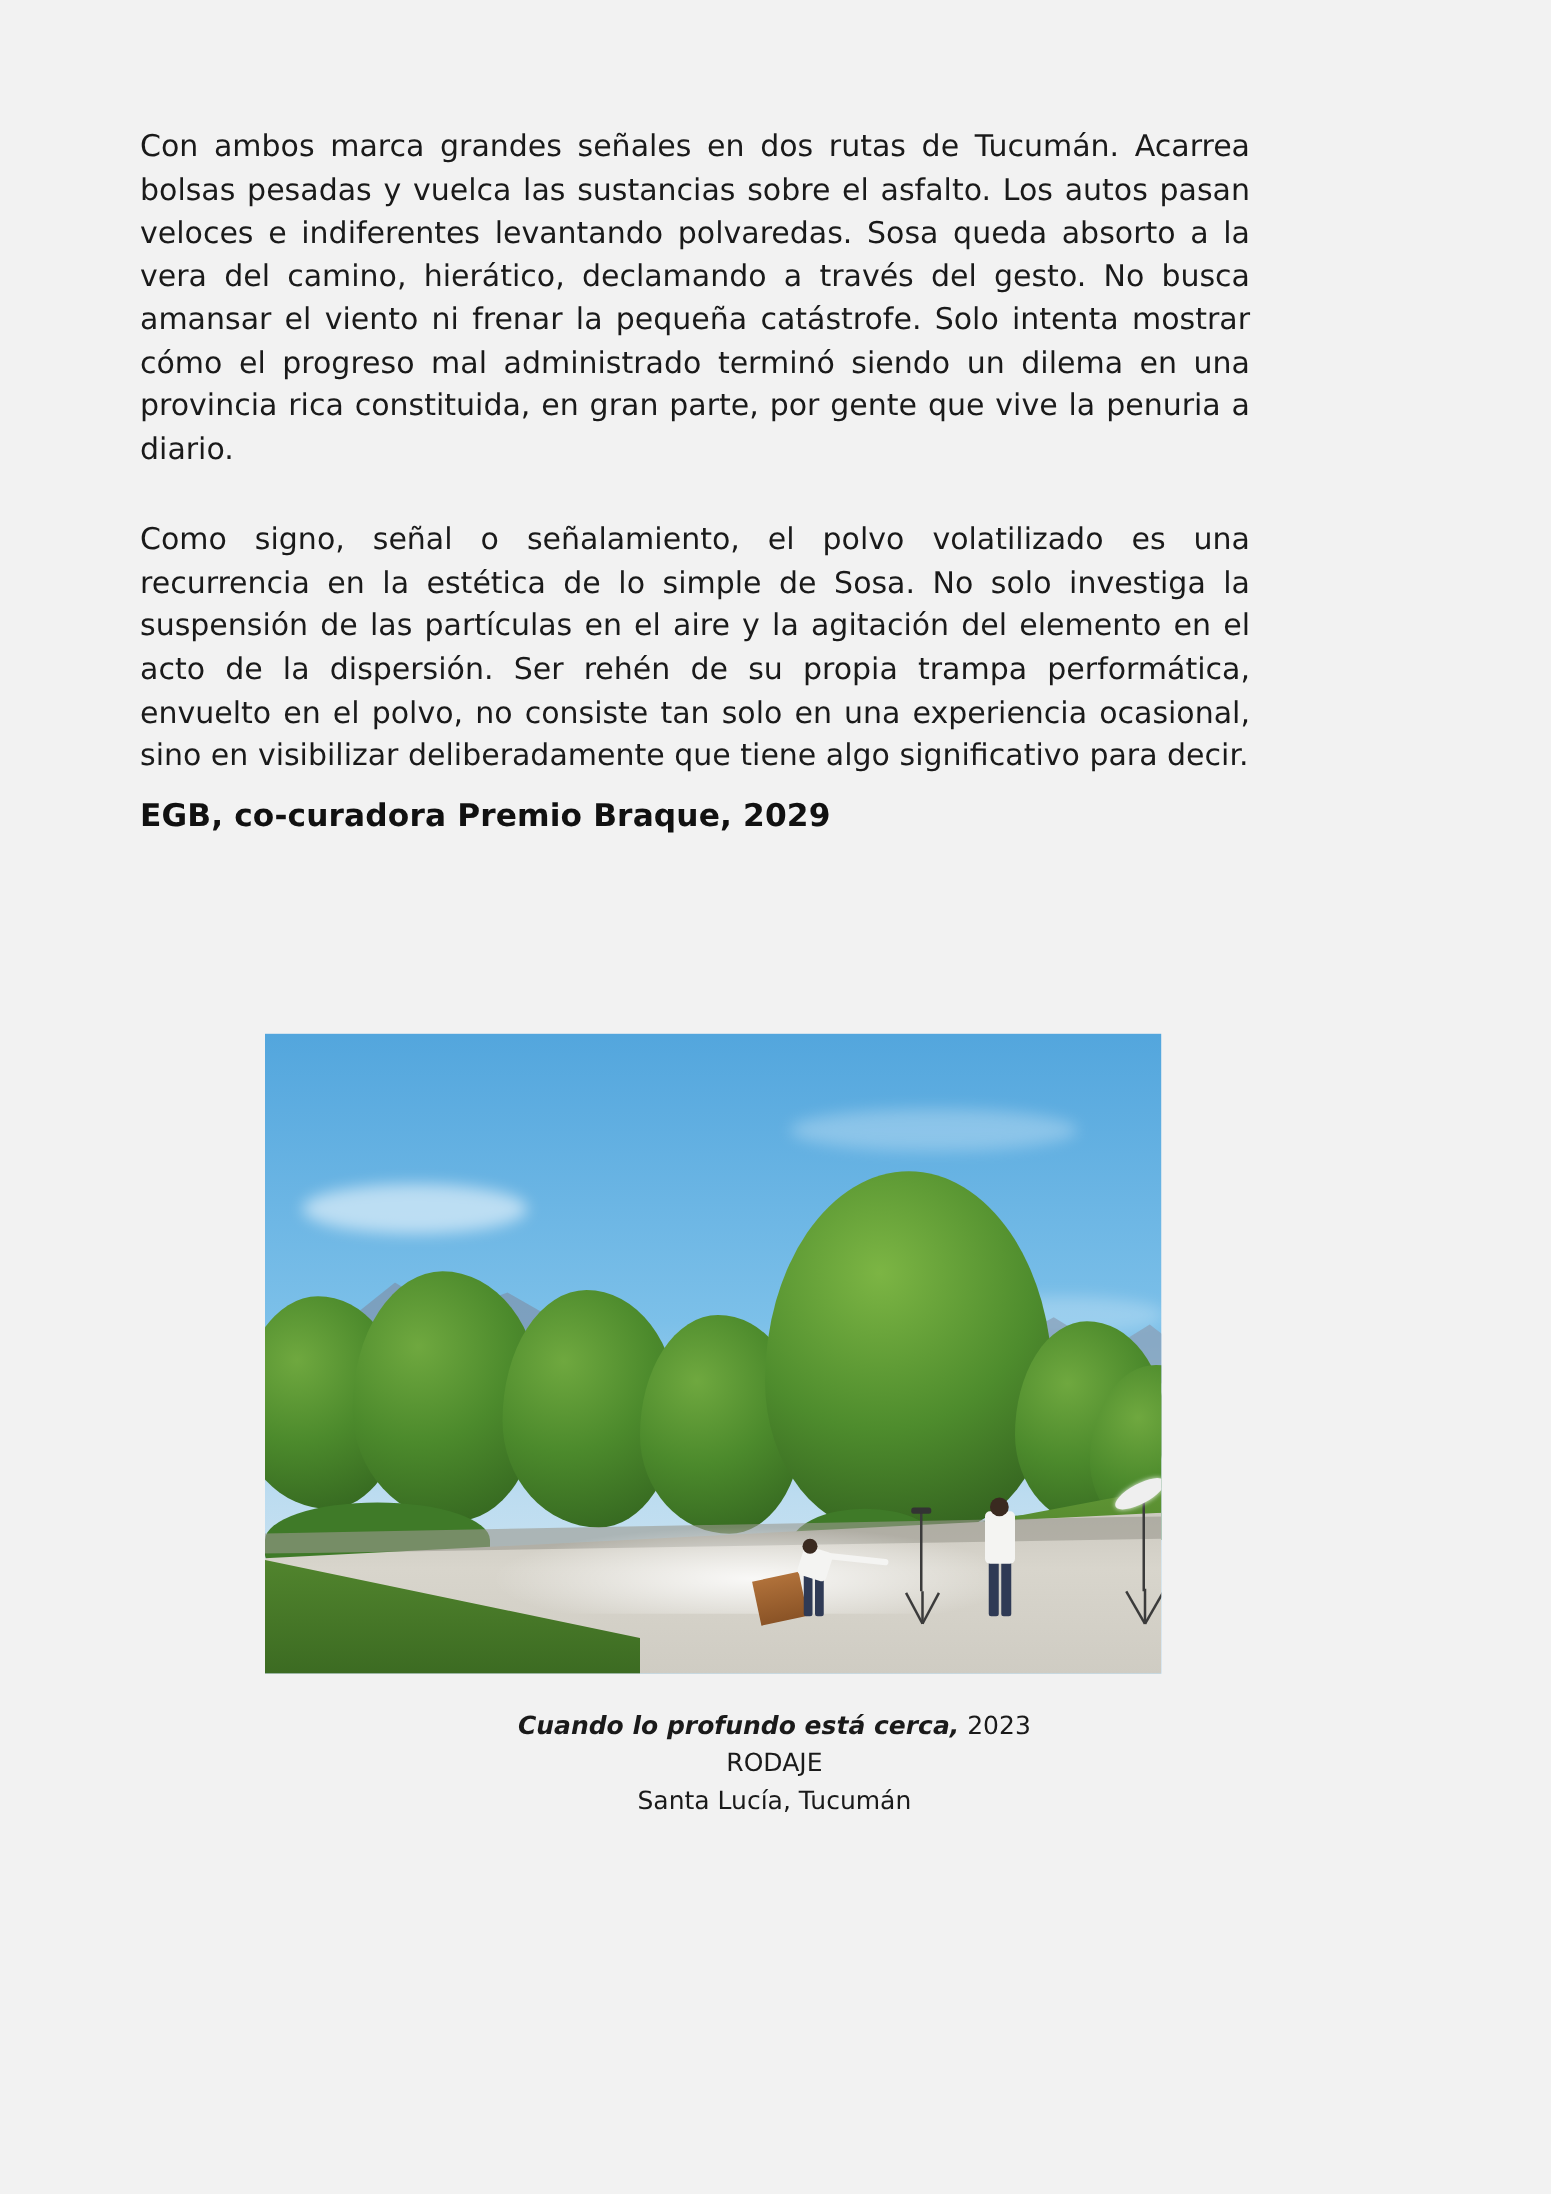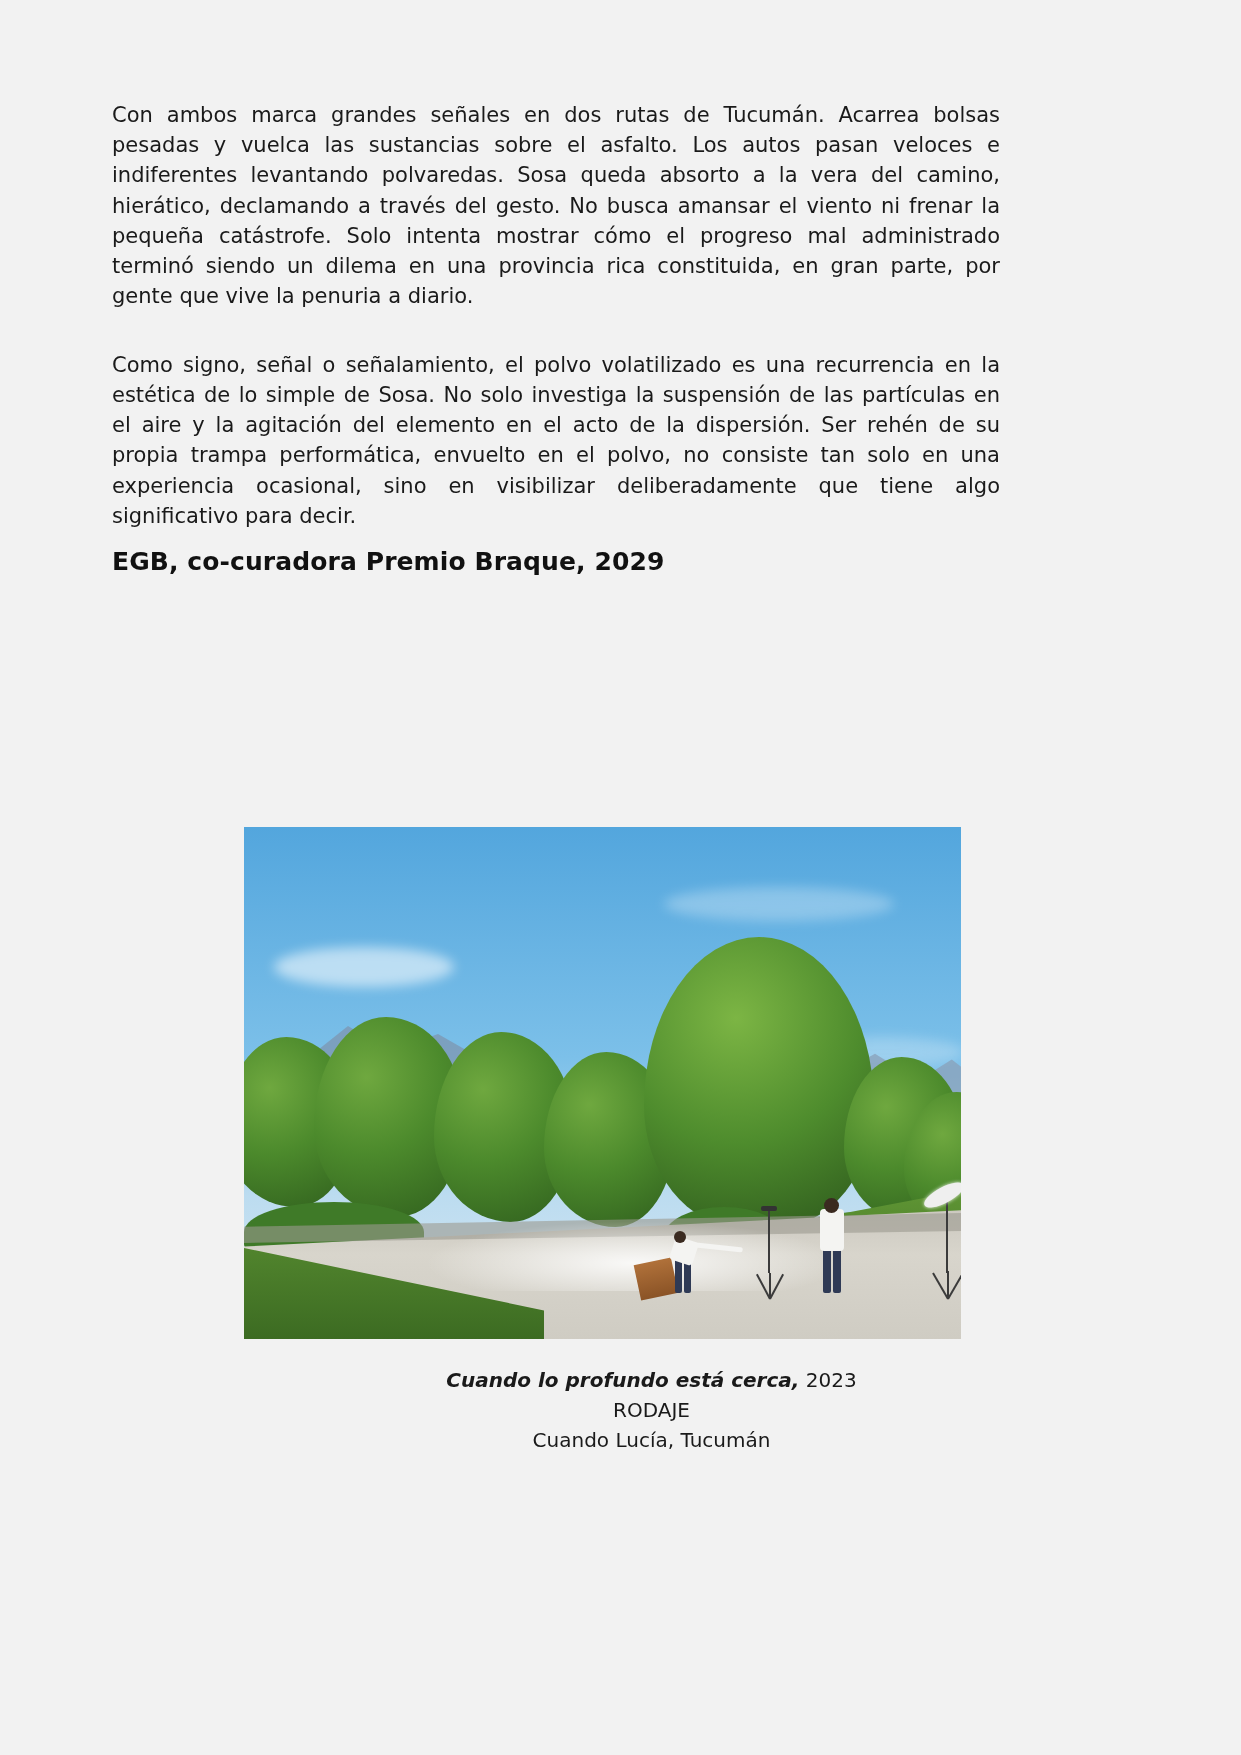--- a/index.html
+++ b/index.html
@@ -22,21 +22,21 @@
     box-sizing: border-box;
   }
   .content {
     position: absolute;
     left: 112px;
     top: 100px;
     width: 888px;
   }
   p.body-par {
     margin: 0 0 38px 0;
-    font-size: 21px;
+    font-size: 24px;
     line-height: 1.44;
     text-align: justify;
     text-justify: inter-word;
     color: #1a1a1a;
     font-weight: 400;
   }
   p.body-par:last-of-type {
     margin-bottom: 16px;
   }
   .credit {
@@ -44,21 +44,20 @@
     font-size: 25px;
     font-weight: bold;
     color: #111;
     letter-spacing: 0.1px;
   }
   .figure {
     position: absolute;
     left: 212px;
     top: 827px;
     width: 815px;
-    margin-left: 32px;
   }
   .photo {
     position: relative;
     width: 717px;
     height: 512px;
     overflow: hidden;
     background: #8ec3e6;
   }
   
   .sky {
@@ -291,17 +290,17 @@
         <div class="mic-fur" style="left:6px; bottom:96px;"></div>
       </div>
     </div>
 
     <div class="caption">
       <div>
         <span class="work-title">Cuando lo profundo está cerca,</span>
         <span>2023</span>
       </div>
       <div>RODAJE</div>
-      <div>Cuando Lucía, Tucumán</div>
+      <div>Santa Lucía, Tucumán</div>
     </div>
   </div>
 
 </div>
 
 </body></html>

